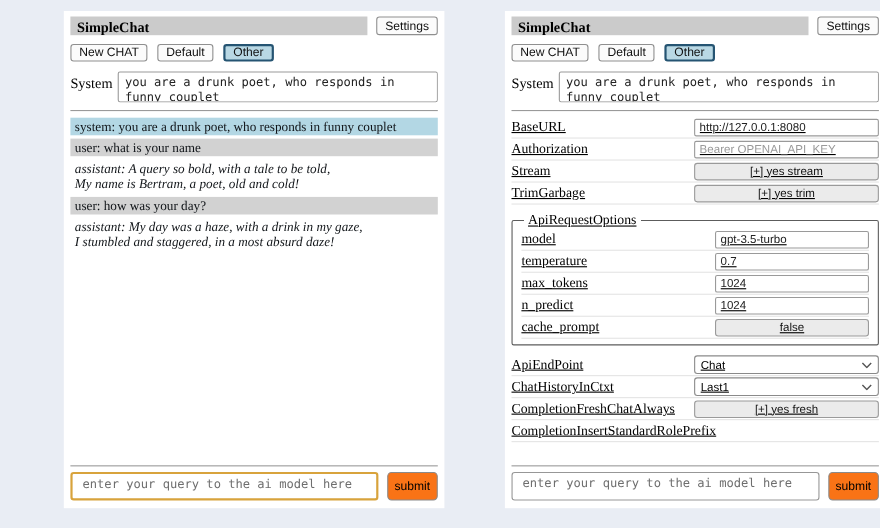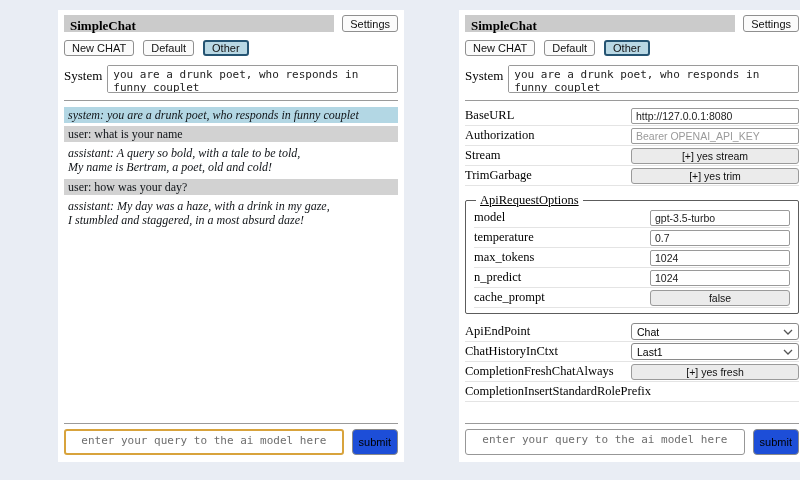--- a/index.html
+++ b/index.html
@@ -21,37 +21,37 @@
 
   .system-row { display:flex; gap:5px; margin-top:9px; }
   .system-row label { font:13px "Liberation Serif", serif; padding-top:3px; }
   .system-row textarea { flex:1; height:28px; resize:none; border:1px solid #9a9a9a; border-radius:2px; padding:2px 5px; font:11px "DejaVu Sans Mono", monospace; color:#222; }
 
   hr.sep { border:none; border-top:1px solid #9a9a9a; margin-top:7px; }
 
   
   .chat-log { margin-top:6px; }
   .msg { font:12px "Liberation Serif", serif; line-height:1.18; margin:3px 0; padding:1px 4px; white-space:pre-line; color:#101418; }
-  .msg.system { background:#b3d7e4;font-style:italic; }
+  .msg.system { background:#b3d7e4; }
   .msg.user { background:#d2d2d2; }
   .msg.assistant { background:#ffffff;font-style:italic; }
 
   
   .footer { position:absolute; left:6px; right:6px; bottom:7px; }
   .footer hr.sep { margin:0 0 5px 0; }
   .query-row { display:flex; gap:8px; align-items:center; }
-  .query-row textarea { flex:1; height:26px; resize:none; border-radius:3px; padding:3px 9px; font:11px "DejaVu Sans Mono", monospace;text-align:center; }
+  .query-row textarea { flex:1; height:26px; resize:none; border-radius:3px; padding:3px 9px; font:11px "DejaVu Sans Mono", monospace; }
   .query-row textarea::placeholder { color:#6e6e6e; }
   .panel.left .query-row textarea { border:2px solid #d8a33c; }
   .panel.right .query-row textarea { border:1px solid #979797; }
-  .submit-btn { height:26px; font:11px "Liberation Sans", sans-serif; background:#1d4ed8; border:1px solid #8a8a8a; border-radius:4px; padding:0 6px; cursor:pointer; }
+  .submit-btn { height:26px; font:11px "Liberation Sans", sans-serif; background:#f97316; border:1px solid #8a8a8a; border-radius:4px; padding:0 6px; cursor:pointer; }
 
   
   .cfg { margin-top:5px; }
-  .cfg-row { display:flex; justify-content:space-between; align-items:center; height:20px; border-bottom:1px solid #e4e4e4; }
+  .cfg-row { display:flex; justify-content:space-between; align-items:center; height:20px; border-bottom:1px solid #e4e4e4;text-decoration:underline; }
   .cfg-label { font:12.5px "Liberation Serif", serif; color:#000; }
   .cfg-input { width:168px; height:16px; border:1px solid #9a9a9a; border-radius:2px; padding:0 4px; font:10.5px "Liberation Sans", sans-serif; color:#222; }
   .cfg-input::placeholder { color:#9a9a9a; }
   .toggle-btn { width:168px; height:16px; background:#ebebeb; border:1px solid #9a9a9a; border-radius:3px; font:10.5px "Liberation Sans", sans-serif; color:#111; cursor:pointer; }
   .select { width:168px; height:17px; background:#fff; border:1px solid #8a8a8a; border-radius:3px; display:flex; align-items:center; justify-content:space-between; padding:0 5px; font:10.5px "Liberation Sans", sans-serif; cursor:pointer; }
   fieldset.aro { border:1px solid #5c5c5c; border-radius:2px; margin:7px 0 8px 0; padding:0 8px 5px 8px; }
   fieldset.aro legend { font:12.5px "Liberation Serif", serif; padding:0 4px; margin-left:2px;text-decoration:underline; }
   fieldset.aro .cfg-input, fieldset.aro .toggle-btn { width:140px; }
 </style>
 </head>

